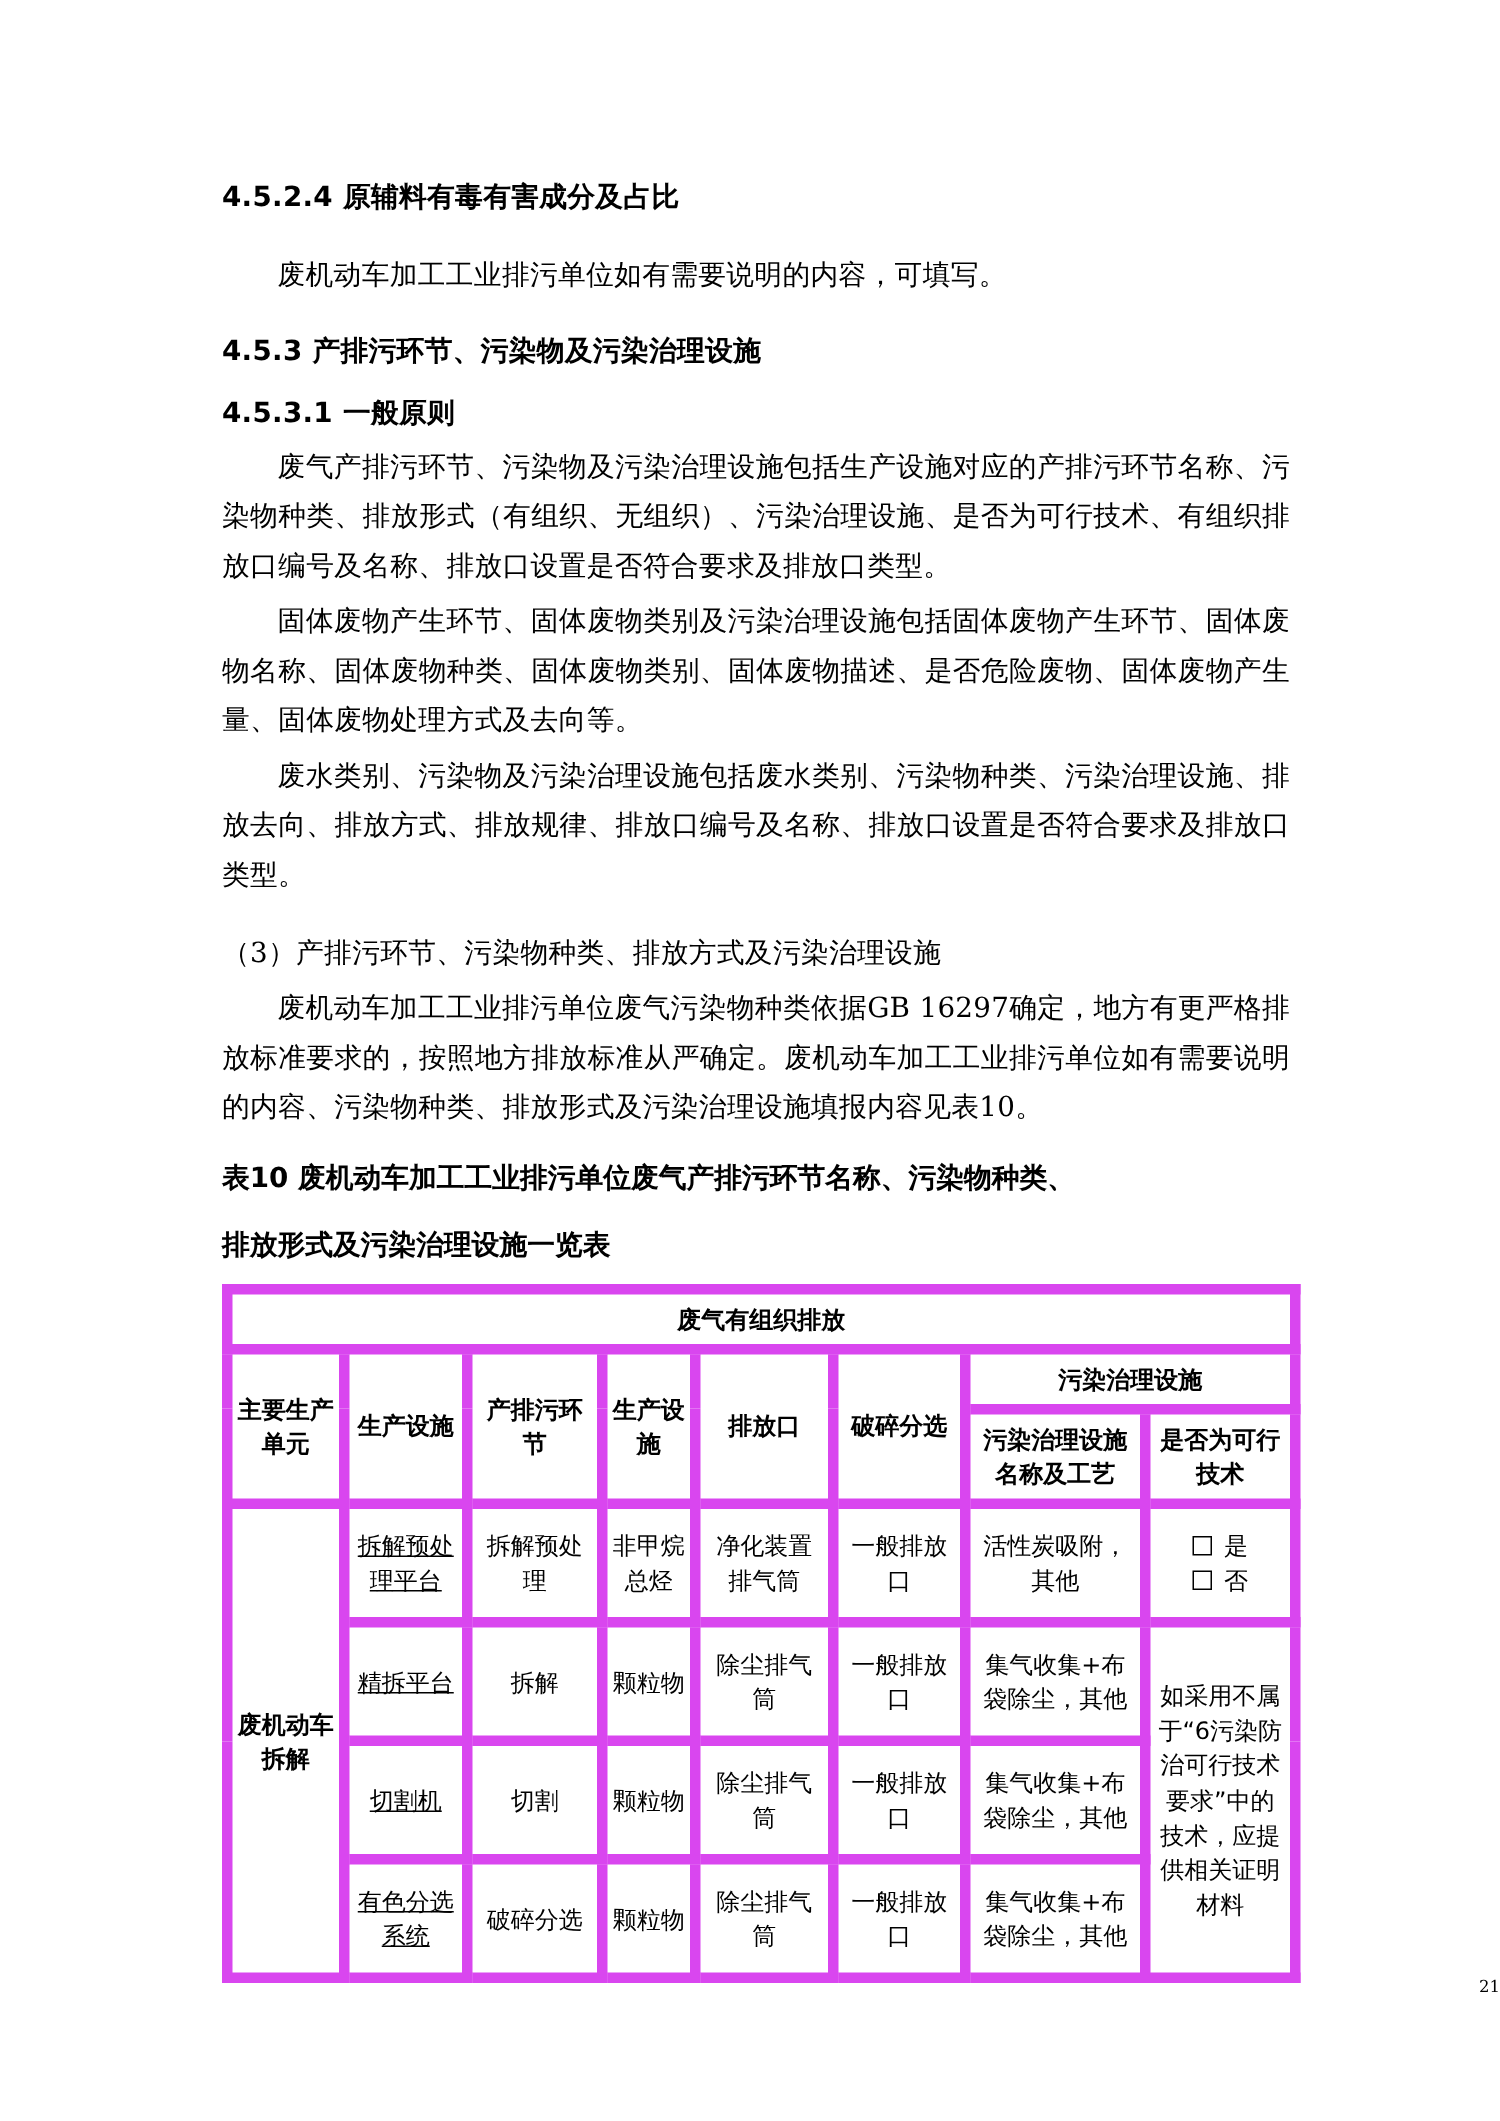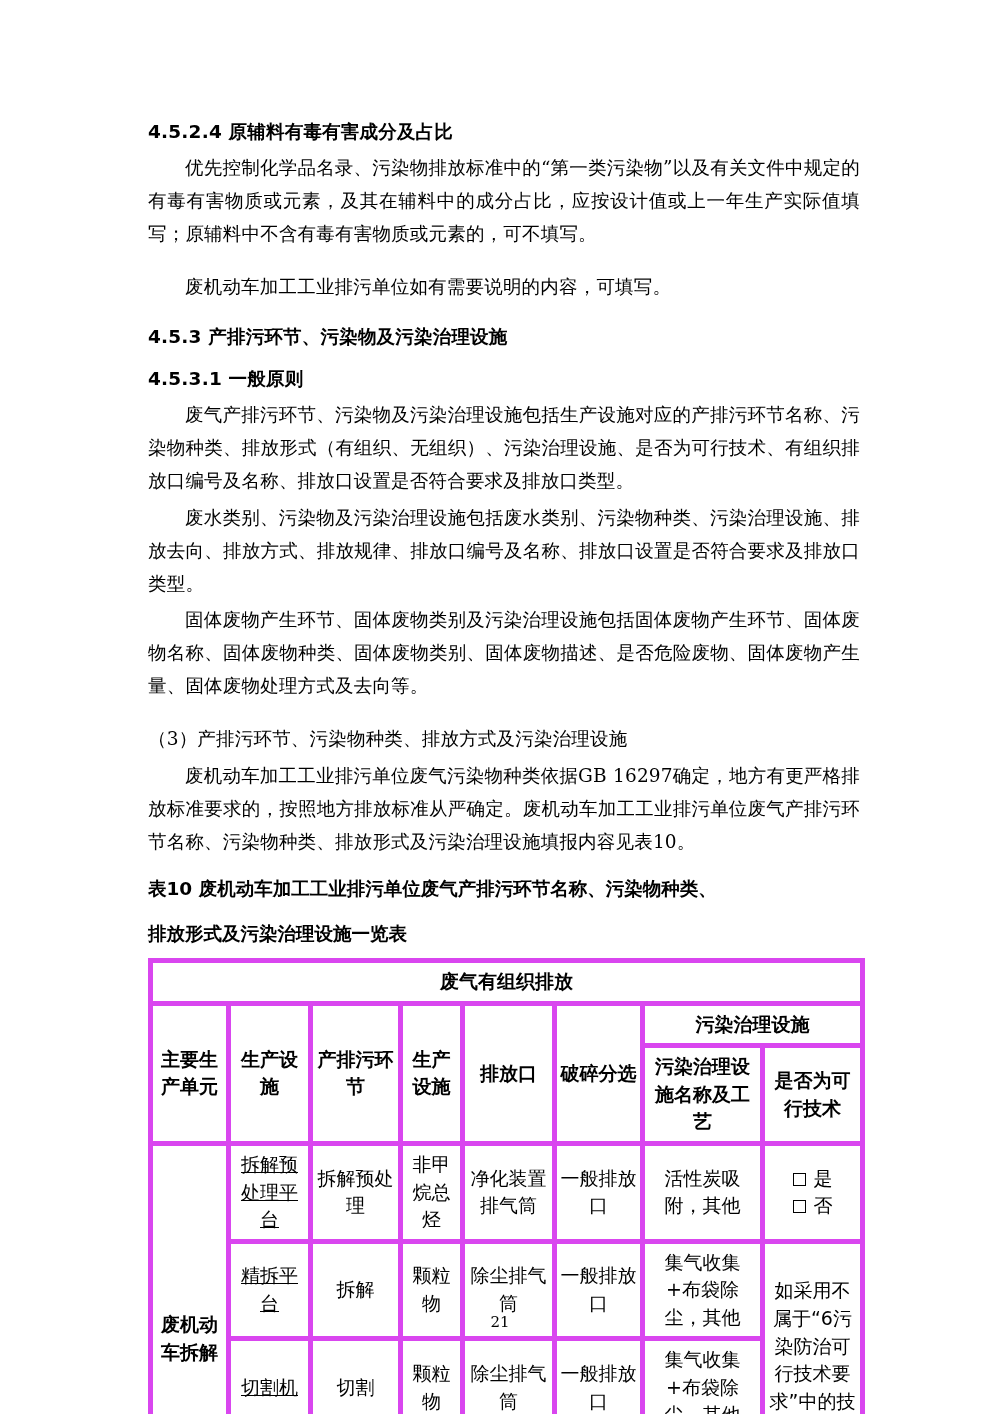--- a/index.html
+++ b/index.html
@@ -54,23 +54,23 @@
     margin-top: 16px;
   }
 
   table.grid {
     border-collapse: collapse;
     width: 712px;
     margin: 10px auto 0 auto;
     table-layout: fixed;
   }
   table.grid td, table.grid th {
-    border: 5px solid #d946ef;
-    font-family: "DejaVu Sans", "Liberation Sans", sans-serif;
-    font-size: 19px;
+    border: 7px solid #d946ef;
+    font-family: "DejaVu Sans", "Liberation Sans", sans-serif;
+    font-size: 16px;
     line-height: 1.45;
     text-align: center;
     vertical-align: middle;
     padding: 5px 3px;
     word-break: break-all;
   }
   .hdr-bold { font-weight: bold; }
   .cell-tall { height: 62px; text-decoration: underline; }
   .checkline {
     text-align: left;
@@ -83,53 +83,52 @@
     height: 11px;
     border: 1px solid #000;
     margin-right: 8px;
     vertical-align: -1px;
   }
   .page-num {
     position: absolute;
     left: 0;
     right: 0;
     bottom: 54px;
-    text-align: center;
+    text-align: right;
     font-family: "DejaVu Serif", "Liberation Serif", serif;
-    font-size: 15px;
+    font-size: 11px;
     margin-top: 40px;
   }
 </style>
 </head>
 <body>
 
 <div class="page">
 
   <h3 class="h3">4.5.2.4 原辅料有毒有害成分及占比</h3>
-  <p class="body">优先控制化学品名录、污染物排放标准中的“第一类污染物”以及有关文件中规定的有毒有害物质或元素，及其在辅料中的成分占比，应按设计值或上一年生产实际值填写；原辅料中不含有毒有害物质或元素的，可不填写。</p>
 
   <div class="block-gap"></div>
 
   <p class="body">废机动车加工工业排污单位如有需要说明的内容，可填写。</p>
 
   <div class="block-gap"></div>
 
   <h3 class="h3">4.5.3 产排污环节、污染物及污染治理设施</h3>
 
   <div class="small-gap"></div>
 
   <h3 class="h3">4.5.3.1 一般原则</h3>
   <p class="body">废气产排污环节、污染物及污染治理设施包括生产设施对应的产排污环节名称、污染物种类、排放形式（有组织、无组织）、污染治理设施、是否为可行技术、有组织排放口编号及名称、排放口设置是否符合要求及排放口类型。</p>
+  <p class="body">固体废物产生环节、固体废物类别及污染治理设施包括固体废物产生环节、固体废物名称、固体废物种类、固体废物类别、固体废物描述、是否危险废物、固体废物产生量、固体废物处理方式及去向等。</p>
   <p class="body">废水类别、污染物及污染治理设施包括废水类别、污染物种类、污染治理设施、排放去向、排放方式、排放规律、排放口编号及名称、排放口设置是否符合要求及排放口类型。</p>
-  <p class="body">固体废物产生环节、固体废物类别及污染治理设施包括固体废物产生环节、固体废物名称、固体废物种类、固体废物类别、固体废物描述、是否危险废物、固体废物产生量、固体废物处理方式及去向等。</p>
 
   <div class="block-gap"></div>
 
   <p class="body noindent">（3）产排污环节、污染物种类、排放方式及污染治理设施</p>
-  <p class="body">废机动车加工工业排污单位废气污染物种类依据GB 16297确定，地方有更严格排放标准要求的，按照地方排放标准从严确定。废机动车加工工业排污单位废气产排污环节名称、污染物种类、排放形式及污染治理设施填报内容见表10。</p>
+  <p class="body">废机动车加工工业排污单位废气污染物种类依据GB 16297确定，地方有更严格排放标准要求的，按照地方排放标准从严确定。废机动车加工工业排污单位如有需要说明的内容、污染物种类、排放形式及污染治理设施填报内容见表10。</p>
 
   <div class="tbl-title">表10 废机动车加工工业排污单位废气产排污环节名称、污染物种类、</div>
   <div class="tbl-title">排放形式及污染治理设施一览表</div>
 
   <table class="grid">
     <colgroup>
       <col style="width:78px">
       <col style="width:82px">
       <col style="width:90px">
       <col style="width:62px">

